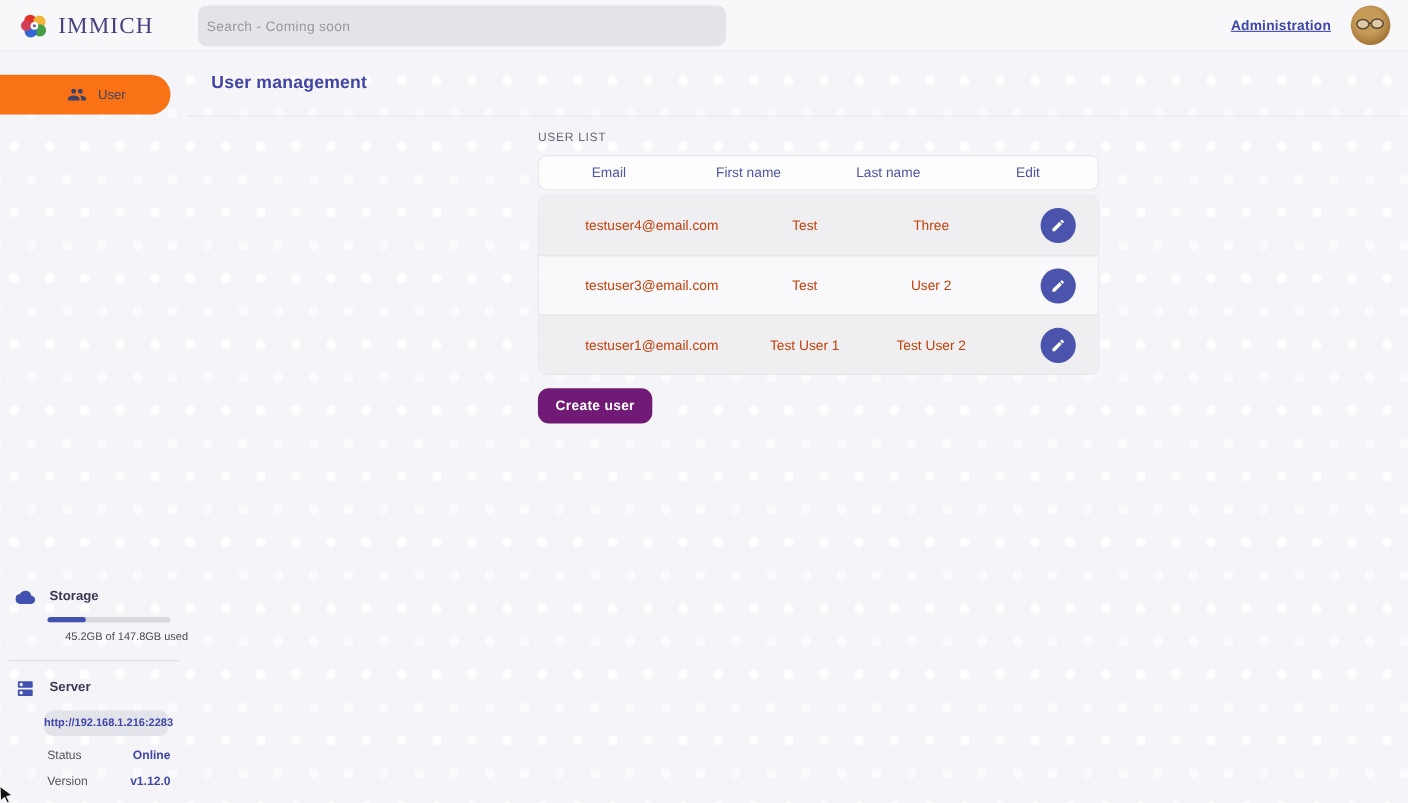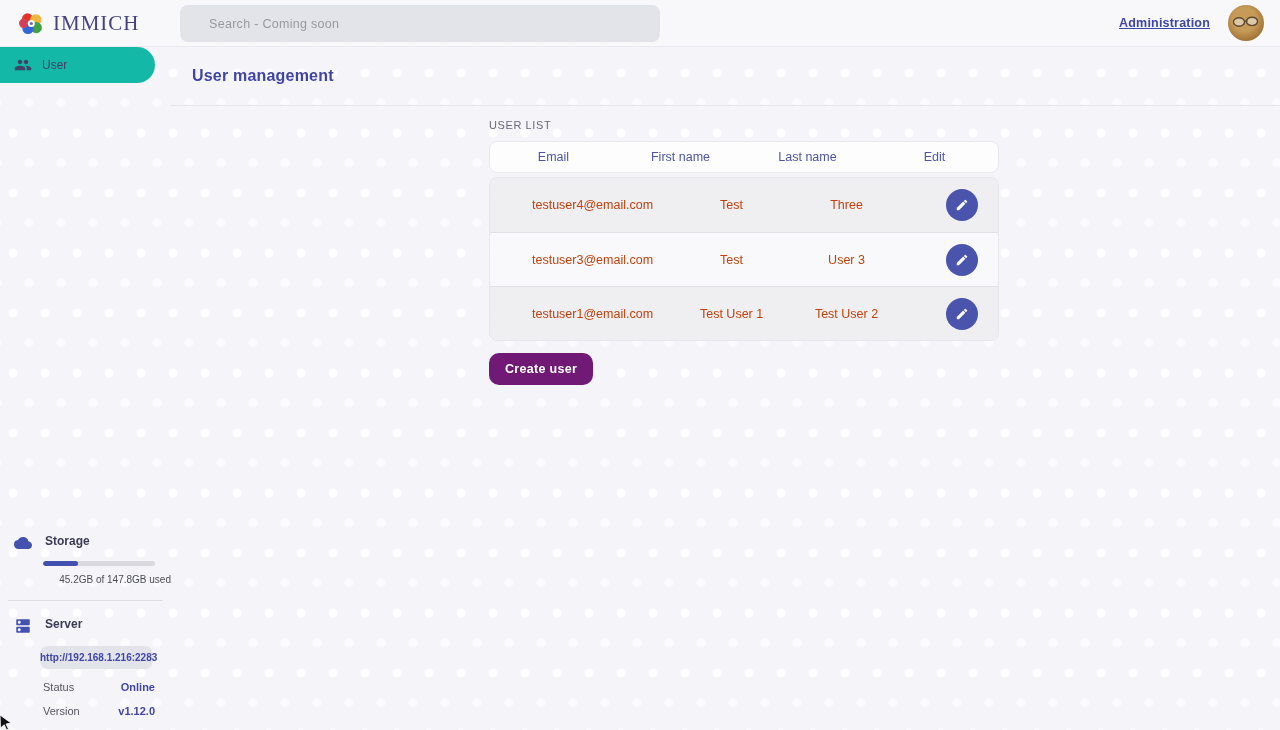--- a/index.html
+++ b/index.html
@@ -22,21 +22,21 @@
     height: 47px; background: #f8f8fb; border-bottom: 1px solid #e9e9ef;
     display: flex; align-items: center; position: relative; z-index: 5;
   }
   .logo-group { display: flex; align-items: center; gap: 8px; margin-left: 18px; }
   .wordmark {
     font-family: "Liberation Serif", serif; font-size: 21px; letter-spacing: 1px;
     color: #46427f; font-weight: 500;
   }
   .search-box {
     position: absolute; left: 180px; top: 5px; width: 480px; height: 37px;
-    background: #e3e4e9; border: none; border-radius: 8px; padding: 0 29px;
+    background: #e3e4e9; border: none; border-radius: 8px; padding: 0 8px;
     font-family: "Liberation Sans", sans-serif; font-size: 12.5px; color: #5a5a64;
     letter-spacing: 0.3px; outline: none;
   }
   .search-box::placeholder { color: #98989f; }
   .header-right { margin-left: auto; display: flex; align-items: center; gap: 18px; margin-right: 16px; }
   .admin-link {
     font-size: 12.5px; font-weight: bold; color: #3c45a8; text-decoration: underline; cursor: pointer;
     letter-spacing: 0.2px;
     text-align: center;
   }
@@ -44,22 +44,22 @@
     width: 36px; height: 36px; border-radius: 50%;
     background: radial-gradient(circle at 45% 40%, #c69a57 0 40%, #a5783a 70%, #7c5a28 100%);
     position: relative; overflow: hidden; cursor: pointer; flex: none;
   }
   .avatar svg { position: absolute; left: 4px; top: 10px; }
 
   
   .layout { display: flex; height: 683px; }
   .sidebar { width: 171px; flex: none; display: flex; flex-direction: column; }
   .nav-pill {
-    width: 155px; height: 36px; border-radius: 0 18px 18px 0;
-    background: #14b8a6; display: flex; align-items: center; cursor: pointer;
+    margin-top: 21px; width: 155px; height: 36px; border-radius: 0 18px 18px 0;
+    background: #f97316; display: flex; align-items: center; cursor: pointer; padding-left: 47px;
   }
   .nav-pill .nav-icon { margin-left: 14px; display: flex; }
   .nav-pill .nav-label { margin-left: 10px; font-size: 12px; font-weight: 500; color: #3f4267; }
 
   .sidebar-bottom { margin-top: auto; padding-bottom: 13px; }
   .side-sec-head { display: flex; align-items: flex-start; }
   .side-sec-head .sec-icon { margin-left: 14px; display: flex; }
   .side-sec-head .sec-title { margin-left: 13px; font-size: 12px; font-weight: bold; color: #3a3a52; }
   .storage-bar {
     margin: 9px 0 0 43px; width: 112px; height: 5px; border-radius: 3px; background: #d9d9df;
@@ -210,21 +210,21 @@
             <button class="edit-btn">
               <svg width="14" height="14" viewBox="0 0 24 24" fill="#ffffff">
                 <path d="M3 17.25V21h3.75L17.81 9.94l-3.75-3.75L3 17.25zM20.71 7.04c.39-.39.39-1.02 0-1.41l-2.34-2.34a.9959.9959 0 0 0-1.41 0l-1.83 1.83 3.75 3.75 1.83-1.83z"></path>
               </svg>
             </button>
           </div>
         </div>
         <div class="t-row">
           <div class="td">testuser3@email.com</div>
           <div class="td">Test</div>
-          <div class="td">User 3</div>
+          <div class="td">User 2</div>
           <div class="td td-edit">
             <button class="edit-btn">
               <svg width="14" height="14" viewBox="0 0 24 24" fill="#ffffff">
                 <path d="M3 17.25V21h3.75L17.81 9.94l-3.75-3.75L3 17.25zM20.71 7.04c.39-.39.39-1.02 0-1.41l-2.34-2.34a.9959.9959 0 0 0-1.41 0l-1.83 1.83 3.75 3.75 1.83-1.83z"></path>
               </svg>
             </button>
           </div>
         </div>
         <div class="t-row">
           <div class="td">testuser1@email.com</div>

